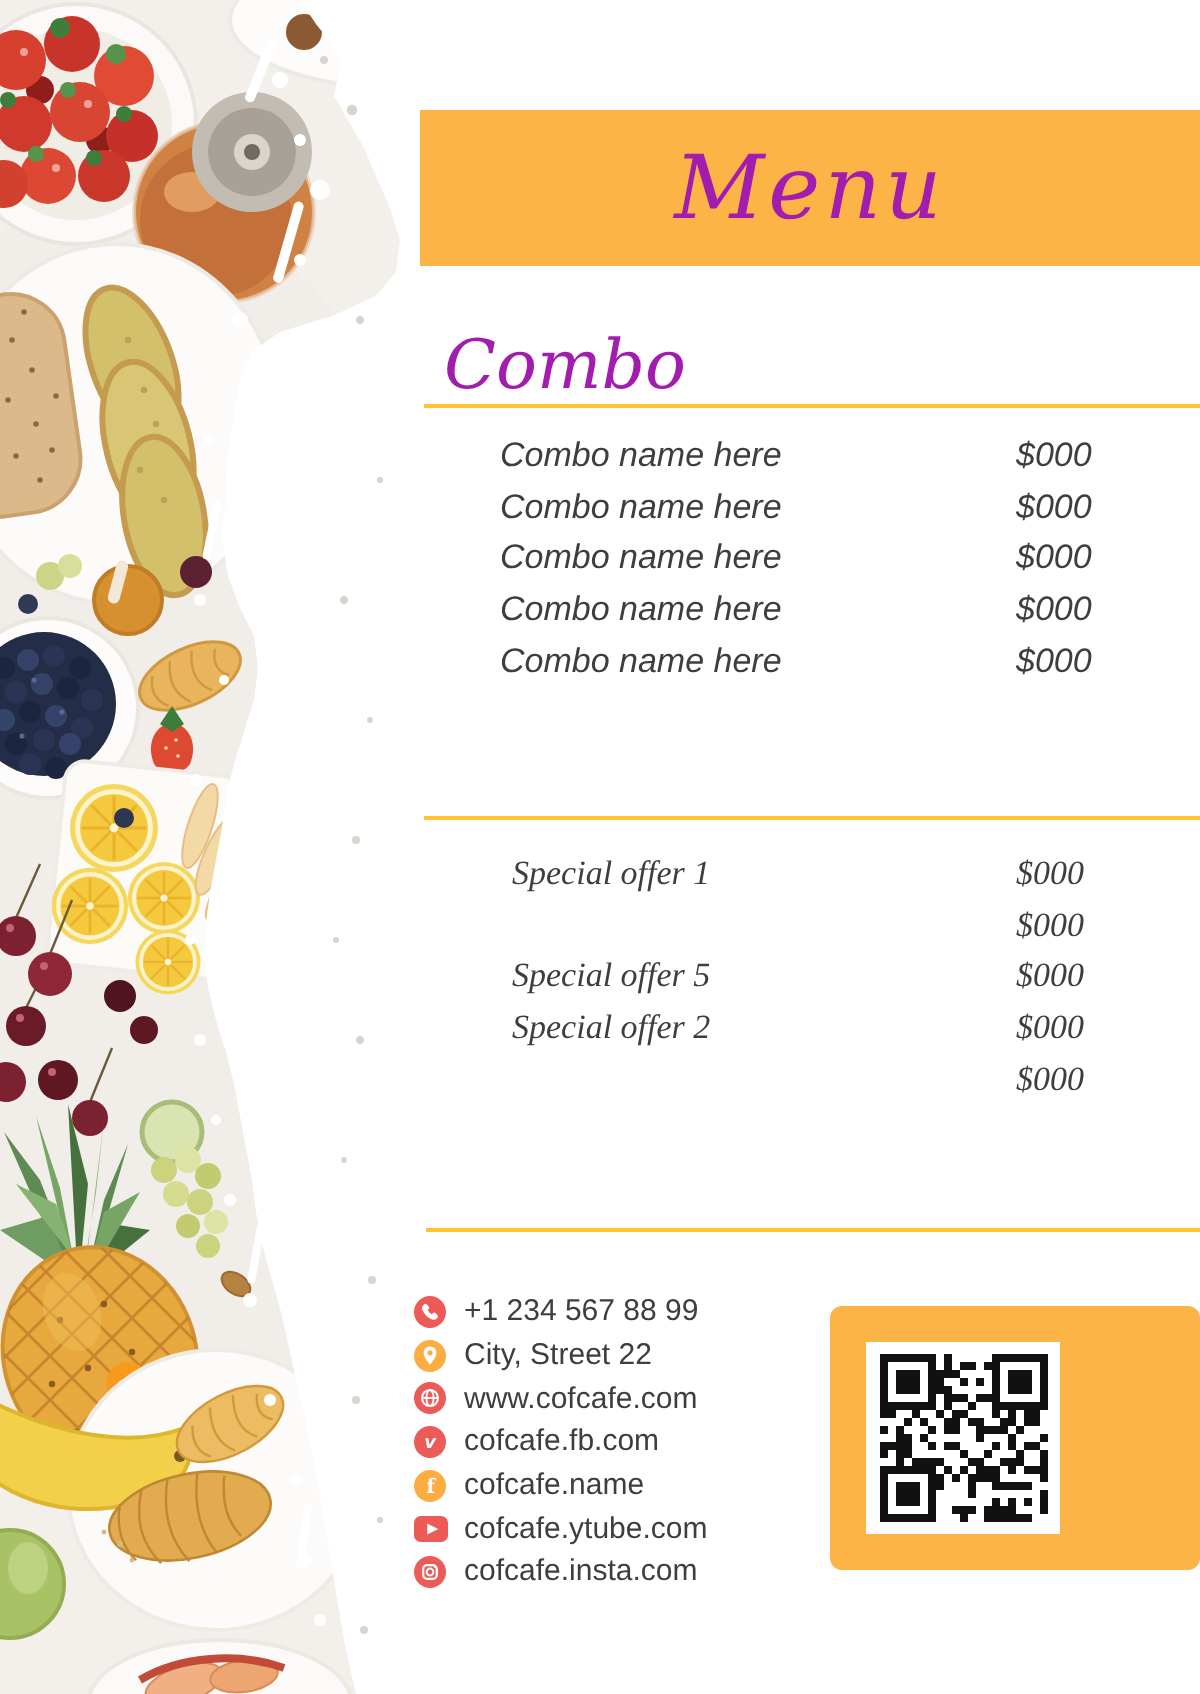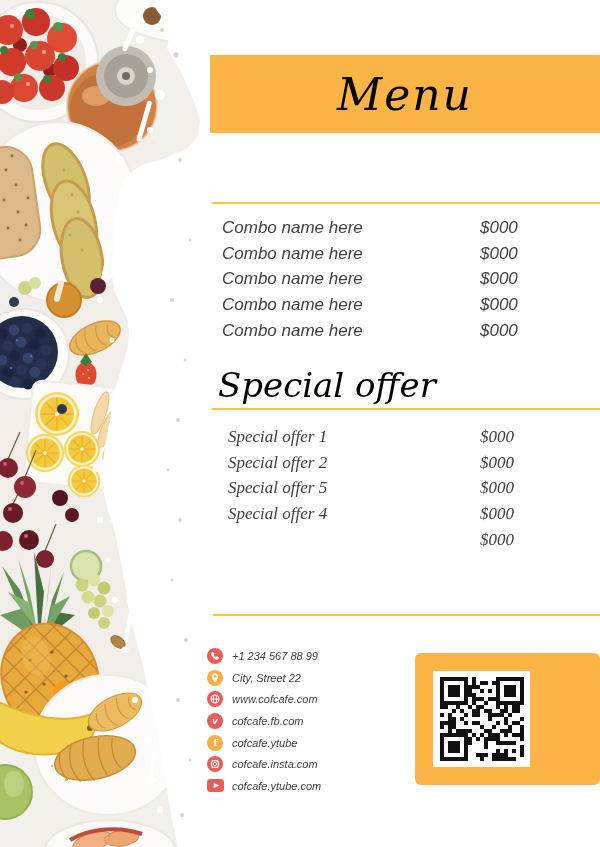--- a/index.html
+++ b/index.html
@@ -1,41 +1,41 @@
 <!DOCTYPE html>
 <html><head>
 <meta charset="utf-8">
 <style>
   html,body{margin:0;padding:0;background:#ffffff;}
   .page{position:relative;width:600px;height:847px;background:#ffffff;overflow:hidden;
         font-family:"Liberation Sans",sans-serif;}
   .photo{position:absolute;left:0;top:0;width:210px;height:847px;display:block;}
   .band{position:absolute;left:210px;top:55px;width:390px;height:78px;
         display:flex;align-items:center;justify-content:center;}
-  .script{font-family:"DejaVu Serif",serif;font-style:italic;color:#000000;}
+  .script{font-family:"DejaVu Serif",serif;font-style:italic;color:#a21caf;}
   .menu-title{font-size:44px;letter-spacing:2px;}
   .sec-heading{position:absolute;font-size:34px;line-height:1;white-space:nowrap;}
   .h-combo{left:222px;top:166px;}
   .h-special{left:218px;top:368px;}
   .rule{position:absolute;right:0;height:2px;}
   .rule-combo{left:212px;top:202px;}
   .rule-special{left:212px;top:408px;}
   .divider{left:213px;top:614px;}
-  .items{position:absolute;right:0;}
+  .items{position:absolute;right:0;margin-left:28px;}
   .items-combo{left:222px;top:215px;}
   .items-special{left:228px;top:424px;font-family:Liberation Serif, serif;}
   .row{position:relative;height:25.8px;display:flex;align-items:center;}
   .nm,.pr{font-style:italic;font-size:17px;color:#3E3E3E;white-space:nowrap;}
   .items-combo .pr{position:absolute;left:258px;}
   .items-special .pr{position:absolute;left:252px;}
   .contact{position:absolute;left:207px;top:645px;width:210px;}
   .crow{display:flex;align-items:center;height:21.7px;gap:8px;}
   .cicon{flex:0 0 17px;width:17px;height:16px;display:flex;align-items:center;}
   .cicon svg{display:block;}
-  .ctext{font-style:italic;font-size:11px;color:#3E3E3E;white-space:nowrap;}
+  .ctext{font-size:15px;color:#3E3E3E;white-space:nowrap;}
   .qrbox{position:absolute;left:415px;top:653px;width:185px;height:132px;border-radius:6px;}
   .qrinner{position:absolute;left:18px;top:18px;width:97px;height:96px;background:#ffffff;
            display:flex;align-items:center;justify-content:center;}
 </style>
 </head>
 <body>
 
 <div class="page">
 
   <svg class="photo" viewBox="0 0 210 847" xmlns="http://www.w3.org/2000/svg" aria-label="Flatlay photo strip of breakfast foods: strawberries in a bowl, glass teapot, bread loaf and slices, honey jar, blueberries in a bowl, croissants, citrus slices, cherries, grapes, pineapple, banana and limes, with a white brush-stroke edge">
@@ -389,20 +389,21 @@
         <circle cx="190" cy="760" r="1.5"></circle>
           <circle cx="182" cy="815" r="2"></circle>
       </g>
     </g>
   </svg>
 
   <div class="band" style="background: rgb(252, 180, 70);">
     <div class="script menu-title">Menu</div>
   </div>
 
+  <div class="script sec-heading h-combo">Combo</div>
   <div class="rule rule-combo" style="background: rgb(255, 196, 46);"></div>
   <div class="items items-combo">
     <div class="row">
       <span class="nm">Combo name here</span>
       <span class="pr">$000</span>
     </div>
     <div class="row">
       <span class="nm">Combo name here</span>
       <span class="pr">$000</span>
     </div>
@@ -413,37 +414,35 @@
     <div class="row">
       <span class="nm">Combo name here</span>
       <span class="pr">$000</span>
     </div>
     <div class="row">
       <span class="nm">Combo name here</span>
       <span class="pr">$000</span>
     </div>
   </div>
 
-  <div class="script sec-heading h-special">Special offer</div>
   <div class="rule rule-special" style="background: rgb(255, 196, 46);"></div>
   <div class="items items-special">
     <div class="row">
       <span class="nm">Special offer 1</span>
       <span class="pr">$000</span>
     </div>
     <div class="row">
+      <span class="pr">$000</span>
+    </div>
+    <div class="row">
+      <span class="nm">Special offer 5</span>
+      <span class="pr">$000</span>
+    </div>
+    <div class="row">
       <span class="nm">Special offer 2</span>
-      <span class="pr">$000</span>
-    </div>
-    <div class="row">
-      <span class="nm">Special offer 5</span>
-      <span class="pr">$000</span>
-    </div>
-    <div class="row">
-      <span class="nm">Special offer 4</span>
       <span class="pr">$000</span>
     </div>
     <div class="row">
       <span class="pr">$000</span>
     </div>
   </div>
 
   <div class="rule divider" style="background: rgb(255, 196, 46);"></div>
 
   <div class="contact">
@@ -486,41 +485,41 @@
       </span>
       <span class="ctext">cofcafe.fb.com</span>
     </div>
     <div class="crow">
       <span class="cicon">
         <svg width="16" height="16" viewBox="0 0 16 16">
             <circle cx="8" cy="8" r="8" fill="#FBAD41"></circle>
           <text x="8.4" y="8.8" text-anchor="middle" dominant-baseline="middle" font-family="DejaVu Serif, serif" font-weight="bold" font-size="10" fill="#fff">f</text>
           </svg>
       </span>
-      <span class="ctext">cofcafe.ytube</span>
+      <span class="ctext">cofcafe.name</span>
+    </div>
+    <div class="crow">
+      <span class="cicon">
+        <svg width="17" height="13" viewBox="0 0 17 13">
+            <rect width="17" height="13" rx="3.4" fill="#EC5B57"></rect>
+          <polygon points="6.6,3.8 12.2,6.5 6.6,9.2" fill="#fff"></polygon>
+          </svg>
+      </span>
+      <span class="ctext">cofcafe.ytube.com</span>
     </div>
     <div class="crow">
       <span class="cicon">
         <svg width="16" height="16" viewBox="0 0 16 16">
             <circle cx="8" cy="8" r="8" fill="#EC5B57"></circle>
           <rect x="4.6" y="4.6" width="6.8" height="6.8" rx="2" fill="none" stroke="#fff" stroke-width="1.1"></rect>
           <circle cx="8" cy="8" r="1.7" fill="none" stroke="#fff" stroke-width="1"></circle>
           <circle cx="10.6" cy="5.4" r="0.7" fill="#fff"></circle>
           </svg>
       </span>
       <span class="ctext">cofcafe.insta.com</span>
-    </div>
-    <div class="crow">
-      <span class="cicon">
-        <svg width="17" height="13" viewBox="0 0 17 13">
-            <rect width="17" height="13" rx="3.4" fill="#EC5B57"></rect>
-          <polygon points="6.6,3.8 12.2,6.5 6.6,9.2" fill="#fff"></polygon>
-          </svg>
-      </span>
-      <span class="ctext">cofcafe.ytube.com</span>
     </div>
   </div>
 
   <div class="qrbox" style="background: rgb(252, 180, 70);">
     <div class="qrinner">
       <svg width="84" height="84" viewBox="0 0 84 84" aria-label="QR code">
           <g fill="#111">
             <rect x="32" y="0" width="4" height="4"></rect>
             <rect x="32" y="4" width="4" height="4"></rect>
             <rect x="40" y="4" width="4" height="4"></rect>

